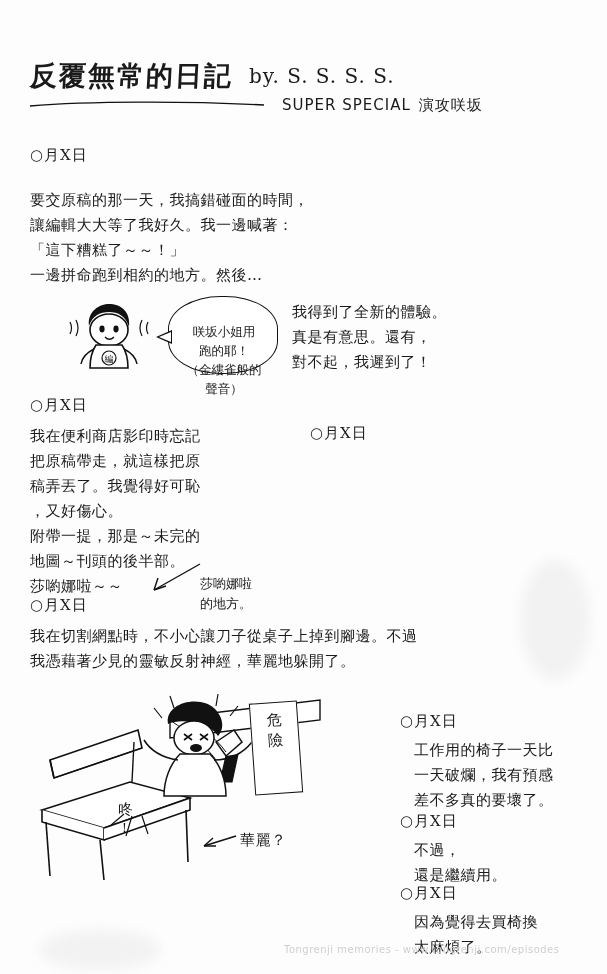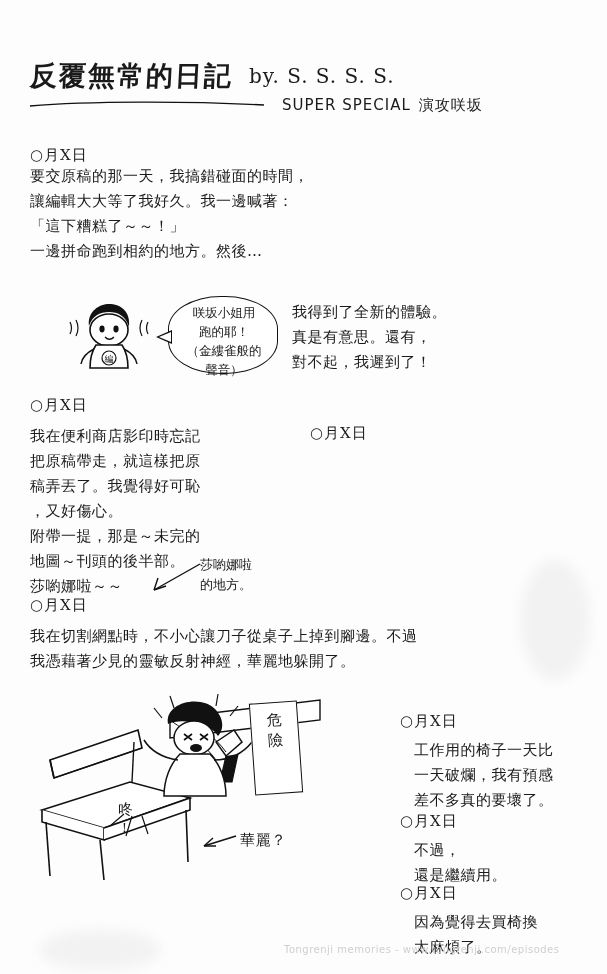--- a/index.html
+++ b/index.html
@@ -62,24 +62,25 @@
     white-space: nowrap;
   }
   .body-text {
     font-family: "DejaVu Serif", serif;
     font-size: 15px;
     line-height: 25px;
     letter-spacing: 0.5px;
     white-space: pre-line;
   }
   .small-text {
-    font-family: Liberation Mono, monospace;
+    font-family: Liberation Sans, sans-serif;
     font-size: 13px;
     line-height: 20px;
     white-space: pre-line;
+    margin-top: 18px;
   }
   .abs { position: absolute; }
 
   
   .bubble {
     position: absolute;
     border: 1.6px solid #111;
     border-radius: 48% 48% 48% 48% / 42% 42% 42% 42%;
     background: #fff;
     padding: 8px 10px 9px 12px;
@@ -153,21 +154,21 @@
     <div class="title-sub">
       <span>SUPER SPECIAL</span><span class="cjk">演攻咲坂</span>
     </div>
   </div>
 
   <svg class="abs" style="left:28px;top:100px;" width="240" height="10">
     <path d="M2,6 C60,1 160,1 236,5" stroke="#111" stroke-width="1.4" fill="none"></path>
   </svg>
 
   <div class="abs entry-head" style="left:30px;top:146px;">○月Ⅹ日</div>
-  <div class="abs body-text" style="left:30px;top:164px;width:430px;">要交原稿的那一天，我搞錯碰面的時間，
+  <div class="abs body-text" style="left:30px;top:188px;width:430px;">要交原稿的那一天，我搞錯碰面的時間，
 讓編輯大大等了我好久。我一邊喊著：
 「這下糟糕了～～！」
 一邊拼命跑到相約的地方。然後…</div>
 
   <div class="chara" style="left:60px;top:296px;width:110px;height:80px;">
     <svg width="110" height="80">
 
       <path d="M30,30 C30,10 68,10 68,30 C68,18 60,13 49,13 C38,13 30,18 30,30 Z" fill="#111"></path>
       <path d="M29,30 C27,15 40,8 49,8 C60,8 71,15 69,31 C66,20 58,16 49,16 C40,16 32,20 29,30 Z" fill="#111"></path>
 

